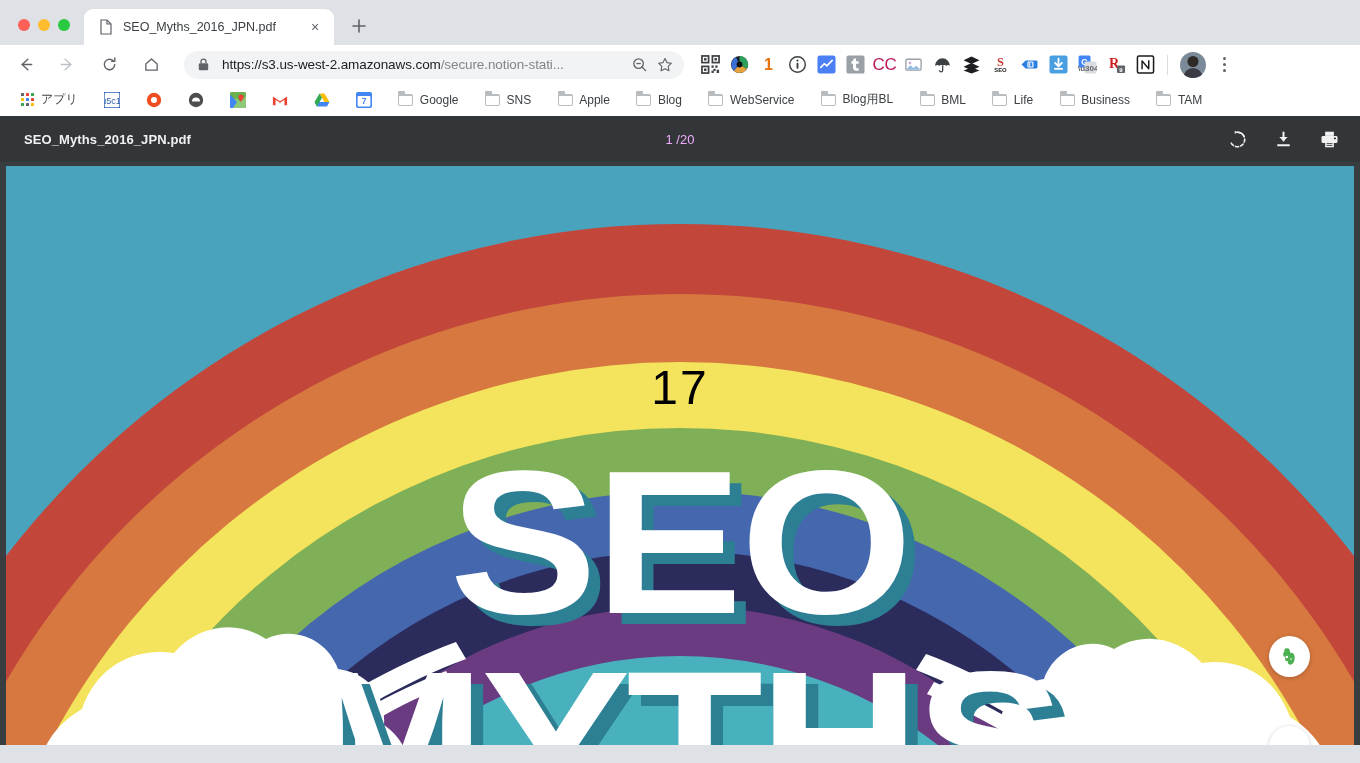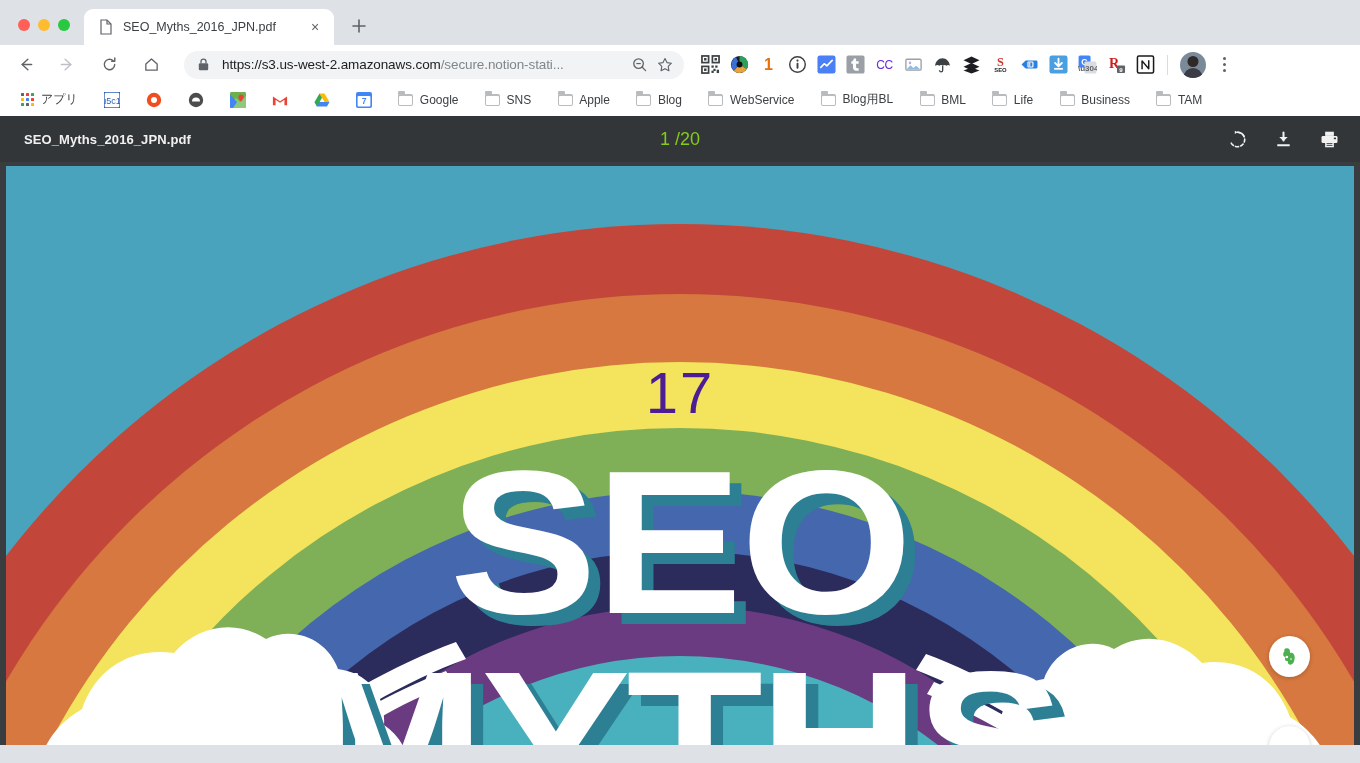--- a/index.html
+++ b/index.html
@@ -143,21 +143,21 @@
 
   
   .pdfbar {
     height: 46px; background: #323639;
     display: flex; align-items: center; position: relative;
     padding: 0 18px 0 24px;
   }
   .pdfname { font-size: 13px; color: #f1f1f1; font-weight: bold; letter-spacing: 0.1px; }
   .pagebox {
     position: absolute; left: 0; right: 0; text-align: center;
-    font-size: 18px; color: #84cc16; pointer-events: none;
+    font-size: 13px; color: #f0abfc; pointer-events: none;
   }
   .pdf-actions { margin-left: auto; display: flex; align-items: center; gap: 20px; z-index: 2; }
   .pdf-actions .pa { width: 26px; height: 26px; display: flex; align-items: center; justify-content: center; color: #f1f1f1; }
 
   .viewer {
     position: relative; width: 1360px; height: 583px;
     background: #3a3d40; overflow: hidden;
   }
   .page {
     position: absolute; left: 6px; top: 4px; right: 6px; bottom: 0;
@@ -166,21 +166,21 @@
   }
 
   
   .arc {
     position: absolute; left: 50%; transform: translateX(-50%);
     border-radius: 50%;
   }
 
   .num17 {
     position: absolute; left: 50%; transform: translateX(-50%);
-    top: 198px; font-size: 58px; color: #4c1d95;
+    top: 198px; font-size: 48px; color: #000000;
     font-family: "Liberation Sans", sans-serif; font-weight: 300;
     letter-spacing: 2px; line-height: 1; z-index: 6;
   }
   .seoword {
     position: absolute; left: 50%; transform: translateX(-50%) scaleX(1.08);
     top: 292px; z-index: 6;
     font-size: 205px; line-height: 0.82; font-weight: bold;
     color: #ffffff; letter-spacing: -2px;
     text-shadow: 11px 11px 0 #2d7f94;
     font-family: "Liberation Sans", sans-serif;
@@ -319,21 +319,21 @@
           <path d="M4 13l3.6-3.8 2.8 2.3L16 5.6" fill="none" stroke="#ffffff" stroke-width="1.7" stroke-linecap="round" stroke-linejoin="round"></path>
         </svg>
     </div>
     <div class="ext">
       <svg width="19" height="19" viewBox="0 0 20 20">
           <rect x="0.5" y="0.5" width="19" height="19" rx="2" fill="#9aa0a6"></rect>
           <path d="M10.6 3.6v2.9h2.7v2.6h-2.7v3.6c0 .9.35 1.25 1.15 1.25h1.6v2.5h-2.6c-2.25 0-3.4-1.2-3.4-3.3V9.1H5.6V6.9c1.7-.5 2.45-1.75 2.6-3.3z" fill="#ffffff"></path>
         </svg>
     </div>
     <div class="ext">
-      <span style="color:#6d28d9;font-size:12px;letter-spacing:-0.4px;text-align:center;">CC</span>
+      <span style="color:#be185d;font-size:17px;letter-spacing:-0.4px;text-align:center;">CC</span>
     </div>
     <div class="ext">
       <svg width="19" height="19" viewBox="0 0 20 20">
           <rect x="2" y="4.5" width="16" height="11.5" rx="1.3" fill="none" stroke="#9aa0a6" stroke-width="1.4"></rect>
           <circle cx="6.3" cy="8.3" r="1.35" fill="#c7a8d8"></circle>
           <path d="M2.6 15.3l4.2-4.6 3.1 3.1 2.8-2.6 4.7 4.1z" fill="#8fbce0"></path>
         </svg>
     </div>
     <div class="ext">
       <svg width="19" height="19" viewBox="0 0 20 20">

